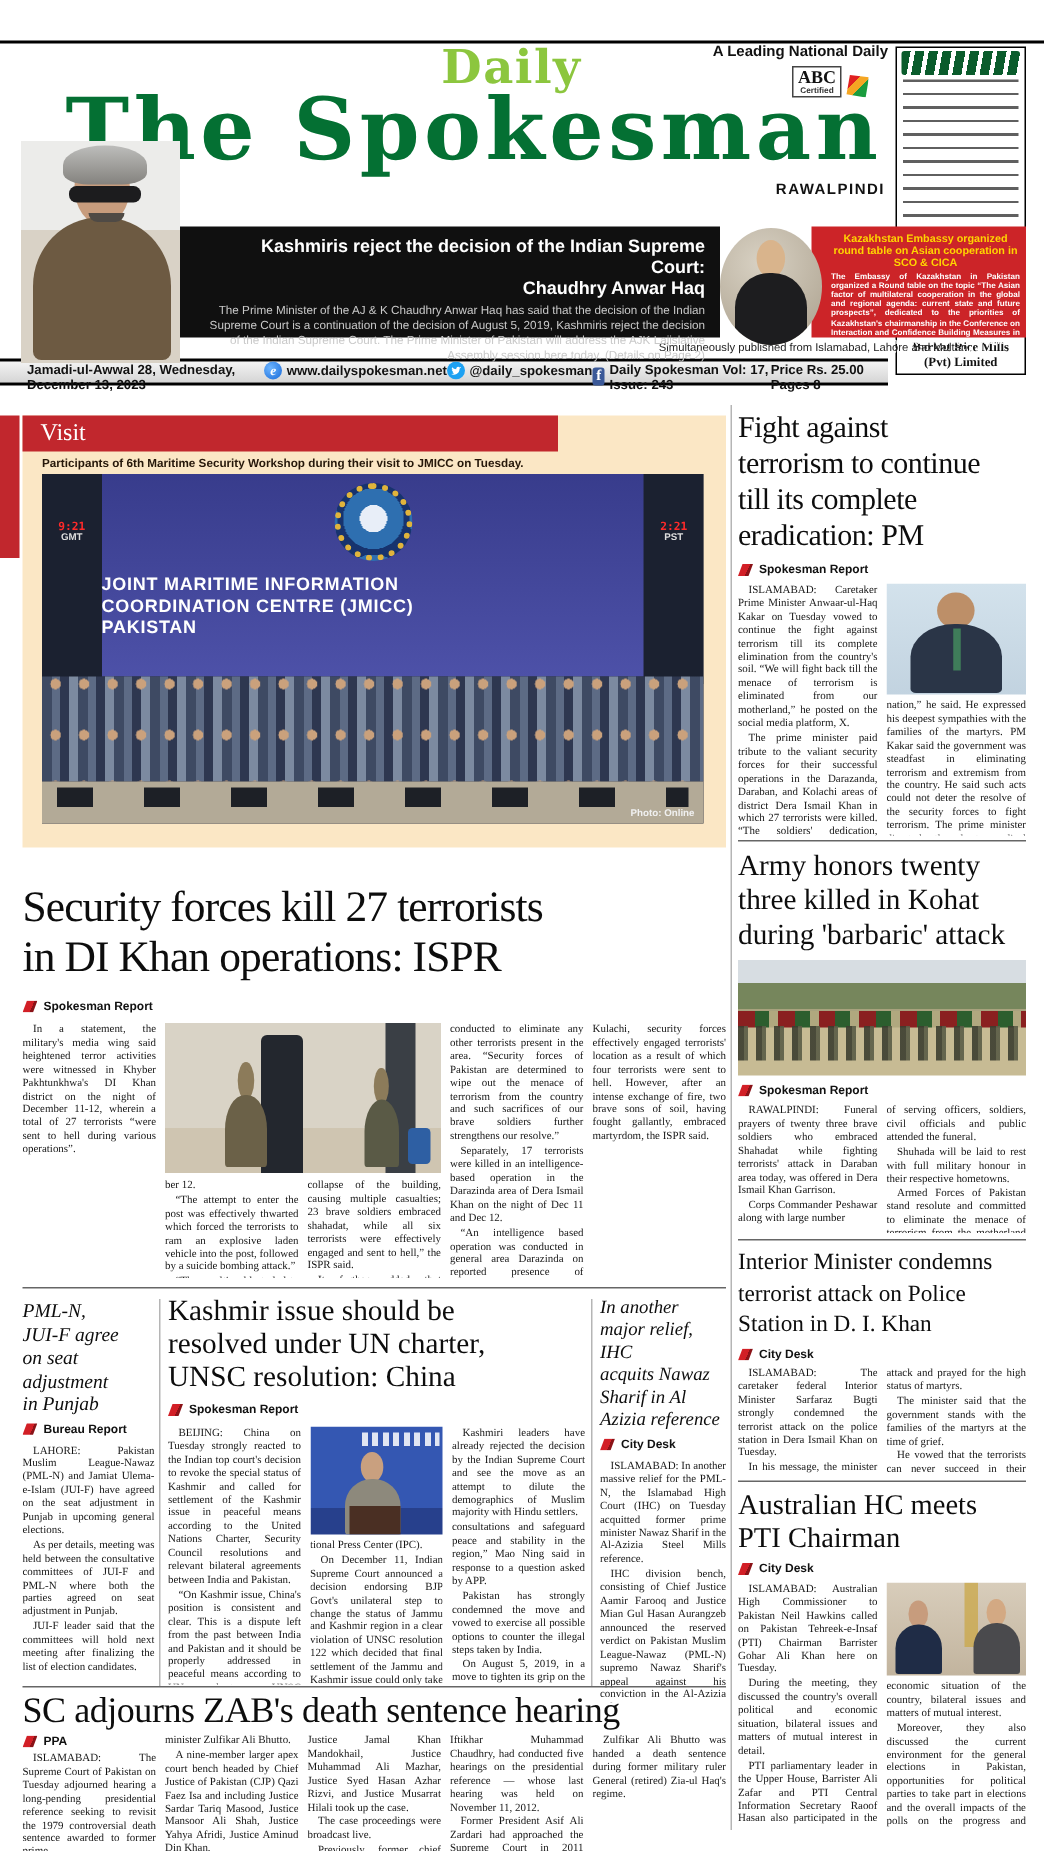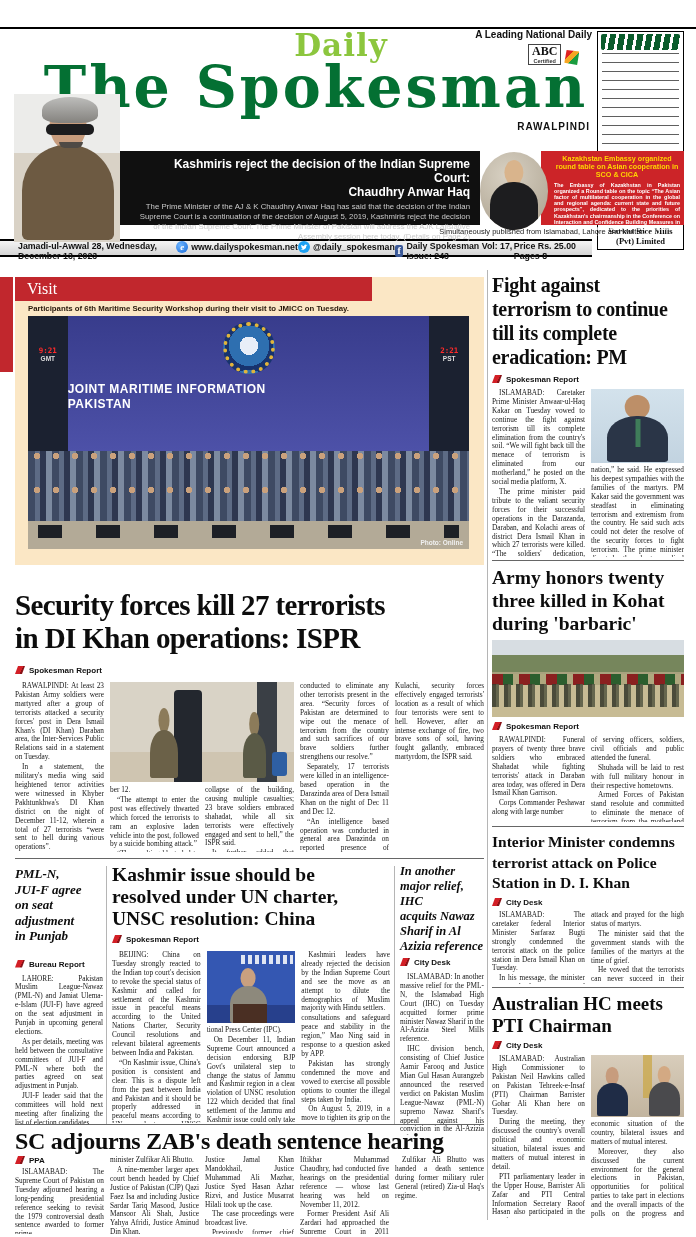--- a/index.html
+++ b/index.html
@@ -1,21 +1,21 @@
 <!DOCTYPE html>
 <html><head>
 <meta charset="utf-8">
 <style>
   *{margin:0;padding:0;box-sizing:border-box}
   html,body{background:#fff}
   .page{position:relative;width:696px;height:1237px;background:#fff;overflow:hidden;
         font-family:"Liberation Serif",serif;color:#111}
   .abs{position:absolute}
-  .hl{font-family:"Liberation Serif",serif;font-weight:bold;color:#0d0d0d;white-space:pre-line}
-  .byline{display:flex;align-items:flex-start;gap:4px;font:bold 8px "Liberation Sans",sans-serif;color:#111}
+  .hl{font-family:"Liberation Serif",serif;font-weight:normal;color:#0d0d0d;white-space:pre-line}
+  .byline{display:flex;align-items:flex-end;gap:4px;font:bold 8px "Liberation Sans",sans-serif;color:#111}
   .pen{width:10px;height:8px;flex:0 0 auto;background:linear-gradient(115deg,#d21f26 60%,#8a1217 60%);
        clip-path:polygon(0 100%,30% 0,100% 0,70% 100%)}
   p.bt{font-size:7.3px;line-height:8.9px;text-align:justify;text-indent:7px;margin-bottom:1px;color:#161616}
   p.bt.nf{text-indent:0}
   .cols{display:flex;gap:6px;overflow:hidden}
   .c{overflow:hidden}
   .hdiv{background:#666;height:1px}
   .vdiv{background:#b5b5b5;width:1px}
   
   .top-rule{left:0;top:27px;width:696px;height:2px;background:#000}
@@ -234,20 +234,21 @@
   <div class="abs visit-panel"></div>
   <div class="abs visit-bar">Visit</div>
   <div class="abs visit-caption">Participants of 6th Maritime Security Workshop during their visit to JMICC on Tuesday.</div>
   <div class="abs visit-photo">
     <div class="vp-wall" style="left:0"></div>
     <div class="vp-wall" style="right:0"></div>
     <div class="vp-screen">
       <div class="emblem"></div>
       <div class="screen-text">
         <div>JOINT MARITIME INFORMATION</div>
+        <div>COORDINATION CENTRE (JMICC)</div>
         <div>PAKISTAN</div>
       </div>
     </div>
     <div class="clock" style="left:0">
       <span class="digits">9:21</span>
       <span>GMT</span>
     </div>
     <div class="clock" style="right:0">
       <span class="digits">2:21</span>
       <span>PST</span>
@@ -355,21 +356,20 @@
   </div>
 
   <div class="abs hl main-head">Security forces kill 27 terrorists
 in DI Khan operations: ISPR</div>
   <div class="abs byline main-by">
     <span class="pen"></span>
     <span>Spokesman Report</span>
   </div>
   <div class="abs cols main-body">
     <div class="c mc">
-      <p class="bt">RAWALPINDI: At least 23 Pakistan Army soldiers were martyred after a group of terrorists attacked a security forces' post in Dera Ismail Khan's (DI Khan) Daraban area, the Inter-Services Public Relations said in a statement on Tuesday.</p>
       <p class="bt">In a statement, the military's media wing said heightened terror activities were witnessed in Khyber Pakhtunkhwa's DI Khan district on the night of December 11-12, wherein a total of 27 terrorists “were sent to hell during various operations”.</p>
 
     </div>
     <div class="mid">
       <div class="main-photo">
         <div class="door1"></div>
         <div class="door2"></div>
         <div class="fig" style="left:22%;top:26%;width:15%;height:70%;--suit:#6b6148;--skin:#8c7b5a"></div>
         <div class="fig" style="right:15%;top:30%;width:13%;height:66%;--suit:#5a5a46;--skin:#8c7b5a"></div>
         <div class="barrel"></div>
@@ -399,21 +399,21 @@
   </div>
 
   <div class="abs hdiv div-b1"></div>
 
   <div class="abs pmln">
     <div class="hl pmln-head">PML-N,
 JUI-F agree
 on seat
 adjustment
 in Punjab</div>
-    <div class="byline" style="margin-top:16px">
+    <div class="byline" style="margin-top:4px">
       <span class="pen"></span>
       <span>Bureau Report</span>
     </div>
     <div style="margin-top:6px;overflow:hidden;height:160px">
       <p class="bt">LAHORE: Pakistan Muslim League-Nawaz (PML-N) and Jamiat Ulema-e-Islam (JUI-F) have agreed on the seat adjustment in Punjab in upcoming general elections.</p>
       <p class="bt">As per details, meeting was held between the consultative committees of JUI-F and PML-N where both the parties agreed on seat adjustment in Punjab.</p>
       <p class="bt">JUI-F leader said that the committees will hold next meeting after finalizing the list of election candidates.</p>
     </div>
   </div>
 

